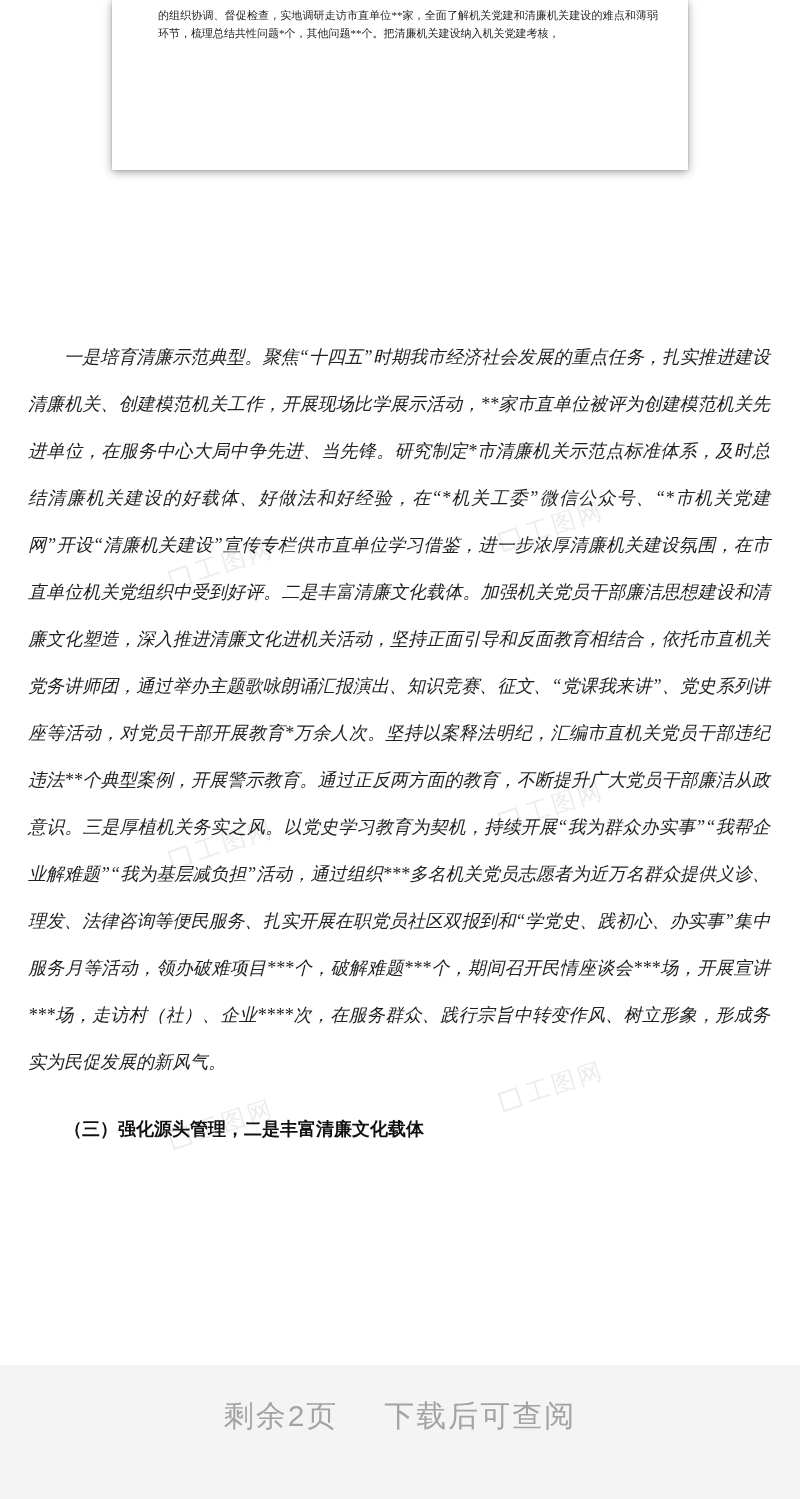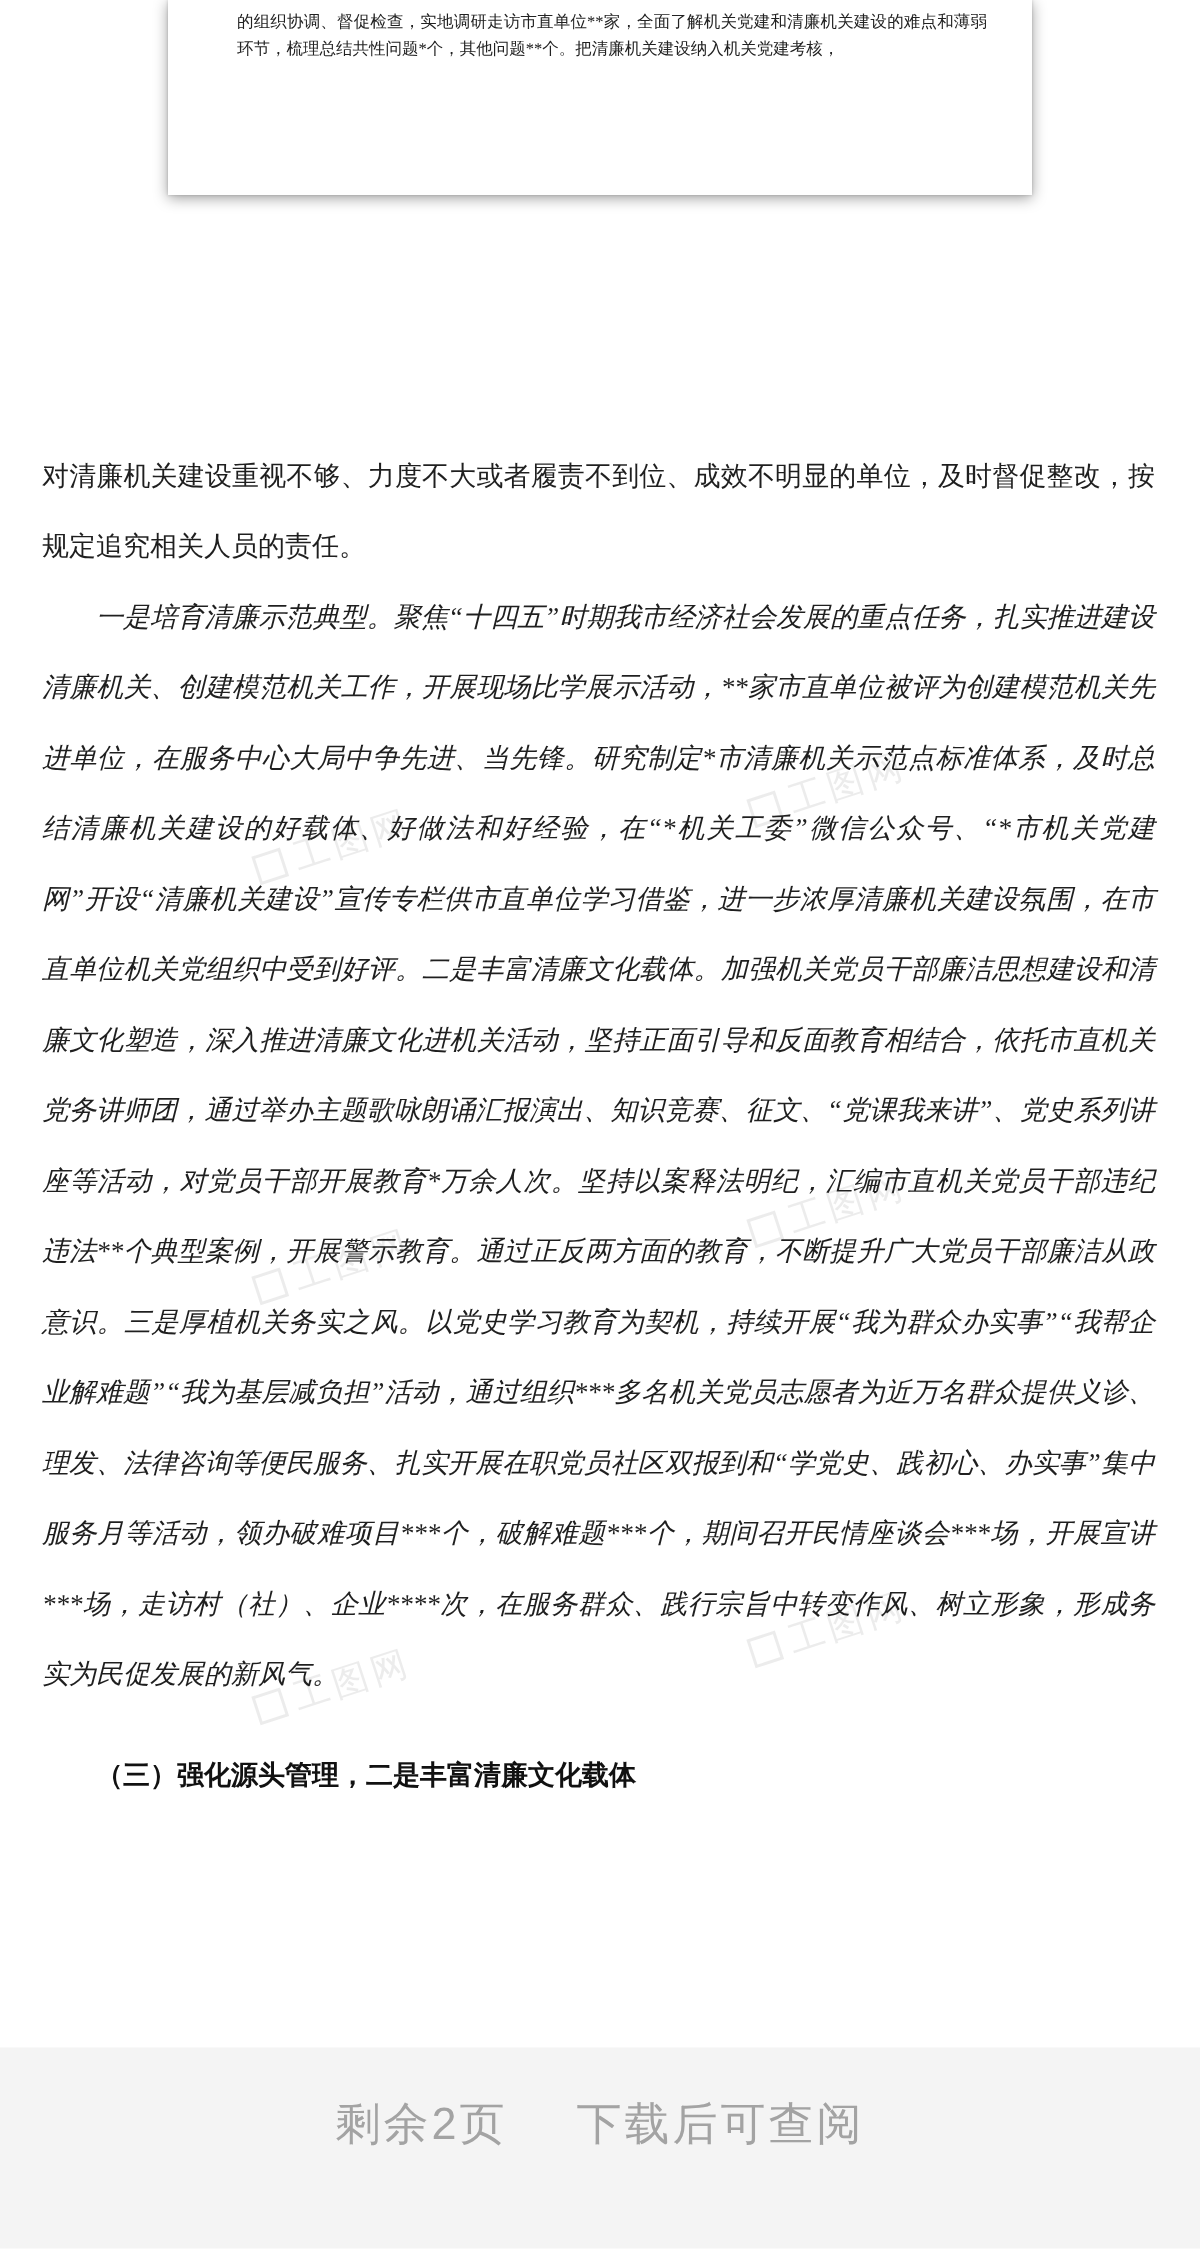--- a/index.html
+++ b/index.html
@@ -10,21 +10,21 @@
     position: relative;
     overflow: hidden;
     background: #ffffff;
     font-family: "Liberation Serif", "DejaVu Serif", serif;
   }
 
   
   .page-fragment {
     position: relative;
     width: 576px;
-    height: 130px;
+    height: 170px;
     margin: 0 auto;
     background: #ffffff;
     box-shadow: 0 2px 9px rgba(0,0,0,0.38), 0 0 2px rgba(0,0,0,0.18);
     padding: 7px 30px 0 46px;
     z-index: 2;
   }
   .fragment-text {
     margin: 0;
     font-size: 11px;
     line-height: 17.5px;
@@ -130,20 +130,19 @@
       <i class="wm-box"></i>
       <span>工图网</span>
     </span>
 </div>
 
 <div class="page-fragment">
   <p class="fragment-text">的组织协调、督促检查，实地调研走访市直单位**家，全面了解机关党建和清廉机关建设的难点和薄弱环节，梳理总结共性问题*个，其他问题**个。把清廉机关建设纳入机关党建考核，</p>
 </div>
 
 <div class="doc-main">
-  <p class="para">对清廉机关建设重视不够、力度不大或者履责不到位、成效不明显的单位，及时督促整改，按规定追究相关人员的责任。</p>
   <p class="para indent">一是培育清廉示范典型。聚焦“十四五”时期我市经济社会发展的重点任务，扎实推进建设清廉机关、创建模范机关工作，开展现场比学展示活动，**家市直单位被评为创建模范机关先进单位，在服务中心大局中争先进、当先锋。研究制定*市清廉机关示范点标准体系，及时总结清廉机关建设的好载体、好做法和好经验，在“*机关工委”微信公众号、“*市机关党建网”开设“清廉机关建设”宣传专栏供市直单位学习借鉴，进一步浓厚清廉机关建设氛围，在市直单位机关党组织中受到好评。二是丰富清廉文化载体。加强机关党员干部廉洁思想建设和清廉文化塑造，深入推进清廉文化进机关活动，坚持正面引导和反面教育相结合，依托市直机关党务讲师团，通过举办主题歌咏朗诵汇报演出、知识竞赛、征文、“党课我来讲”、党史系列讲座等活动，对党员干部开展教育*万余人次。坚持以案释法明纪，汇编市直机关党员干部违纪违法**个典型案例，开展警示教育。通过正反两方面的教育，不断提升广大党员干部廉洁从政意识。三是厚植机关务实之风。以党史学习教育为契机，持续开展“我为群众办实事”“我帮企业解难题”“我为基层减负担”活动，通过组织***多名机关党员志愿者为近万名群众提供义诊、理发、法律咨询等便民服务、扎实开展在职党员社区双报到和“学党史、践初心、办实事”集中服务月等活动，领办破难项目***个，破解难题***个，期间召开民情座谈会***场，开展宣讲***场，走访村（社）、企业****次，在服务群众、践行宗旨中转变作风、树立形象，形成务实为民促发展的新风气。</p>
   <p class="heading mt-lg">（三）强化源头管理，二是丰富清廉文化载体</p>
 </div>
 
 <div class="footer-bar">
   <span>剩余2页</span><span class="download-hint">下载后可查阅</span>
 </div>
 
 </body></html>

